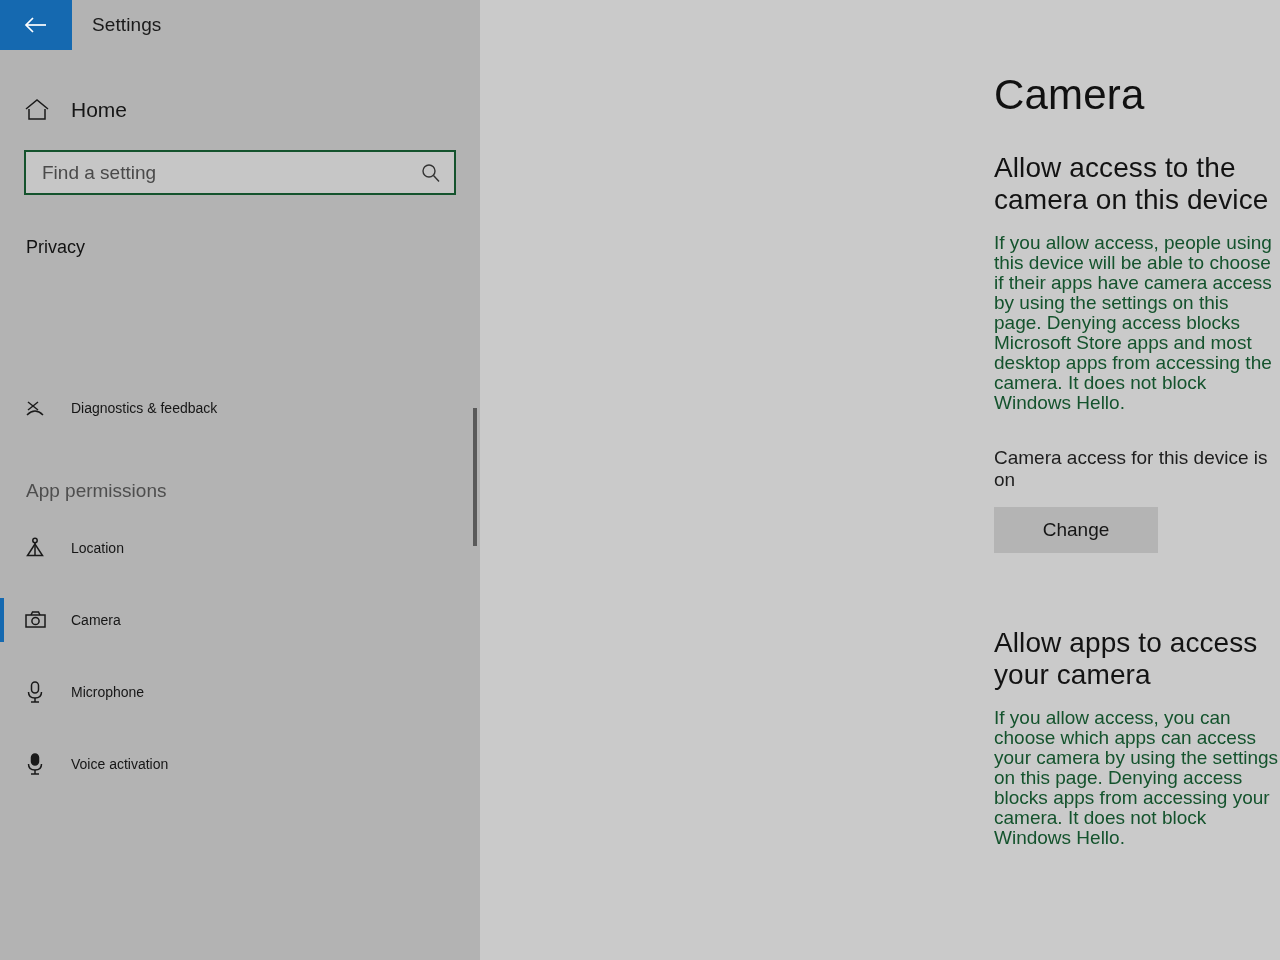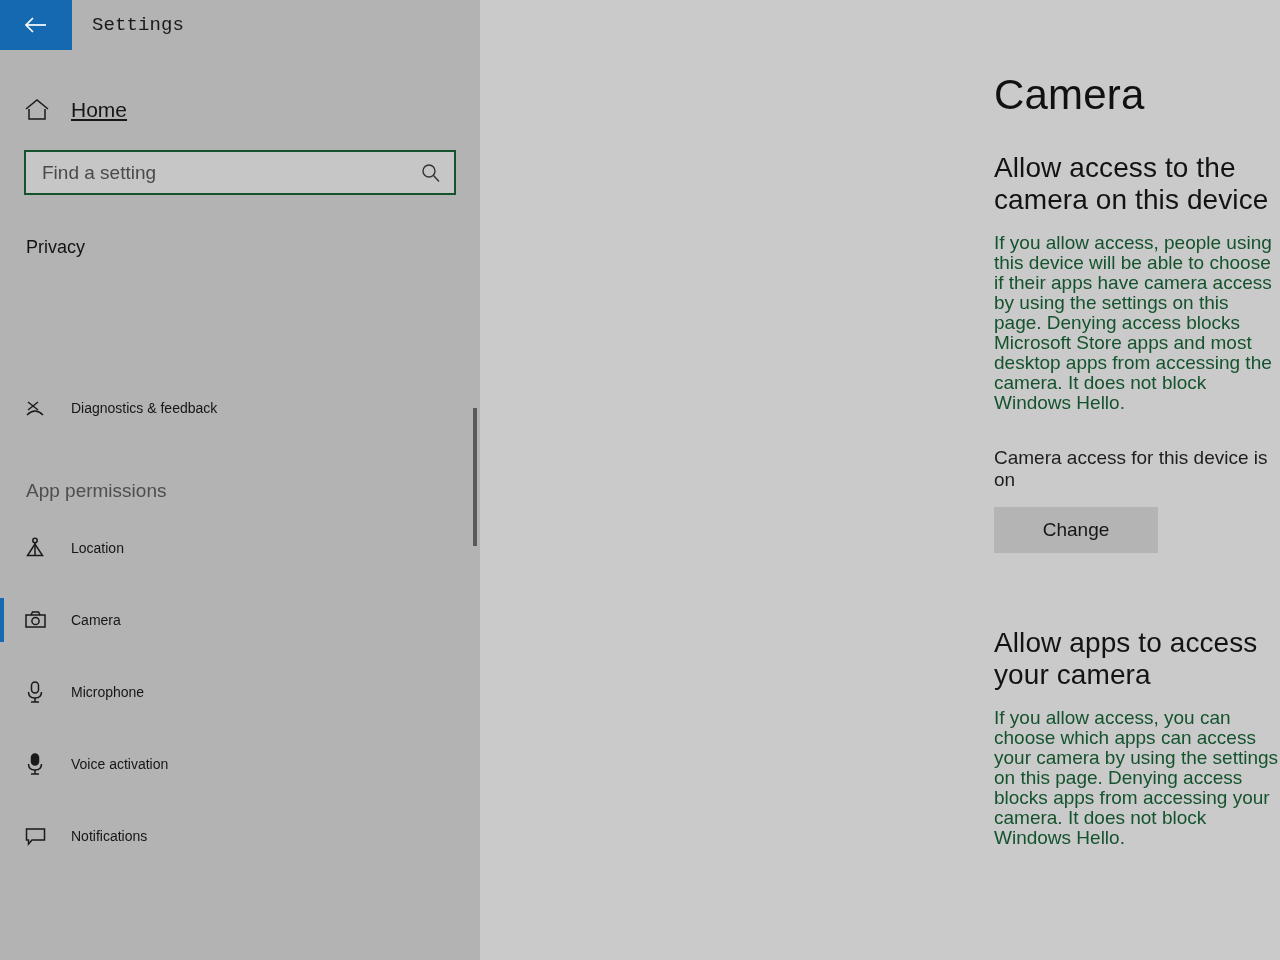--- a/index.html
+++ b/index.html
@@ -49,42 +49,40 @@
   }
   .back-btn svg { display: block; }
 
   .app-title {
     display: flex;
     align-items: center;
     padding-left: 20px;
     font-size: 19px;
     color: #1a1a1a;
     letter-spacing: .1px;
-    font-family: Liberation Mono, monospace;
   }
 
   .home-row {
     display: flex;
     align-items: center;
     height: 52px;
     margin-top: 34px;
     padding-left: 24px;
     cursor: pointer;
   }
   .home-row .ic {
     width: 34px;
     display: flex;
     align-items: center;
     justify-content: flex-start;
   }
   .home-row .lbl {
     font-size: 21px;
     color: #161616;
     padding-left: 13px;
-    text-decoration: underline;
   }
 
   .search-wrap {
     margin: 14px 24px 0 24px;
     height: 45px;
     background: #c6c6c6;
     border: 2px solid #14532d;
     display: flex;
     align-items: center;
     padding: 0 12px 0 16px;
@@ -348,28 +346,20 @@
             <svg width="26" height="24" viewBox="0 0 26 24">
               <rect x="7.5" y="2" width="7" height="11" rx="3.5" fill="#1a1a1a" stroke="#1a1a1a" stroke-width="1.5"></rect>
               <path d="M4.5 12 Q4.5 18 11 18 Q17.5 18 17.5 12" fill="none" stroke="#1a1a1a" stroke-width="1.5"></path>
               <line x1="11" y1="18" x2="11" y2="22" stroke="#1a1a1a" stroke-width="1.5"></line>
               <line x1="7" y1="22" x2="15" y2="22" stroke="#1a1a1a" stroke-width="1.5"></line>
             </svg>
           </span>
           <span class="lbl">Voice activation</span>
         </div>
 
-        <div class="nav-item">
-          <span class="ic">
-            <svg width="26" height="24" viewBox="0 0 26 24">
-              <path d="M2.5 5 L20.5 5 L20.5 16 L8 16 L4.5 20 L4.5 16 L2.5 16 Z" fill="none" stroke="#1a1a1a" stroke-width="1.5"></path>
-            </svg>
-          </span>
-          <span class="lbl">Notifications</span>
-        </div>
 
       </div>
     </div>
 
     <div class="clip-mask"></div>
 
     <div class="scrollbar-track"></div>
     <div class="scrollbar-thumb"></div>
   </div>
 

